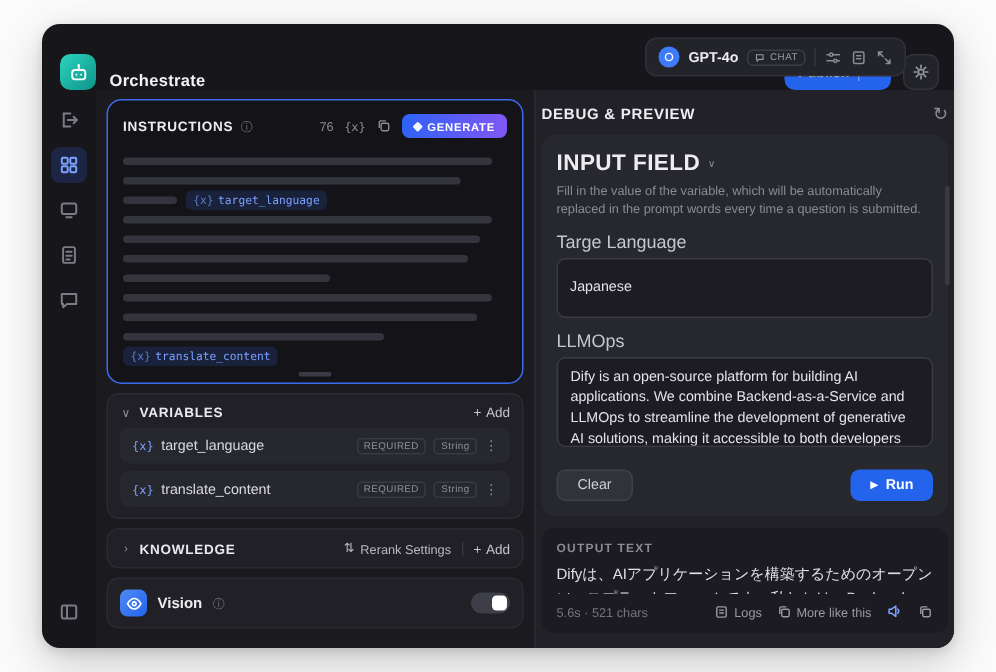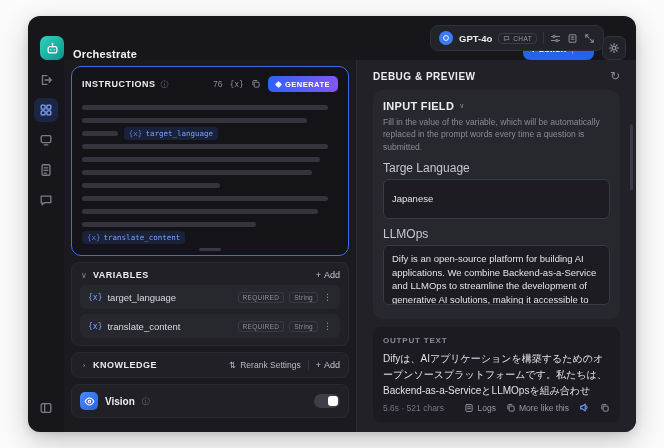--- a/index.html
+++ b/index.html
@@ -43,21 +43,21 @@
     display:flex; align-items:center; justify-content:center; color:#9a9aa4; }
 
   
   .content { flex:1; display:flex; min-height:0; }
   .rail { width:36px; flex:0 0 auto; display:flex; flex-direction:column; align-items:center; gap:6px; padding:8px 0 12px; }
   .rail-btn { width:24px; height:24px; border-radius:6px; display:flex; align-items:center; justify-content:center; color:#7c7c86; }
   .rail-btn.active { background:rgba(56,104,255,.18); color:#7ea2ff; }
   .rail-bottom { margin-top:auto; }
 
   .left-panel { width:292px; flex:0 0 auto; background:#1a1a1f; padding:6px 7px; display:flex; flex-direction:column; gap:6px; overflow:hidden; }
-  .right-panel { flex:1; background:#212127; border-left:1px solid #2b2b32; padding:10px 16px; display:flex; flex-direction:column; min-width:0; position:relative; overflow:hidden; }
+  .right-panel { flex:1; background:#212127; border-left:1px solid #2b2b32; padding:10px 4px; display:flex; flex-direction:column; min-width:0; position:relative; overflow:hidden; }
 
   
   .instructions { height:190px; flex:0 0 auto; background:#141418; border:1.5px solid #3e6af0; border-radius:10px;
     padding:9px 10px 25px; position:relative; }
   .ins-head { display:flex; align-items:center; gap:5px; }
   .ins-title { font-size:9px; font-weight:700; color:#ececf1; letter-spacing:.5px; }
   .info-ic { font-size:8px; color:#6f6f79; }
   .ins-right { margin-left:auto; display:flex; align-items:center; gap:7px; }
   .char-count { font-size:8.5px; color:#8b8b95; }
   .braces-lbl { font-size:8px; color:#8b8b95; font-family:"DejaVu Sans Mono",monospace; }
@@ -95,21 +95,21 @@
   .toggle { margin-left:auto; width:26px; height:14px; border-radius:8px; background:#3e3e48; position:relative; }
   .knob { position:absolute; right:2px; top:2px; width:10px; height:10px; border-radius:3px; background:#fff; }
 
   
   .dbg-head { display:flex; align-items:center; justify-content:space-between; margin-bottom:8px; flex:0 0 auto; }
   .dbg-title { font-size:10px; font-weight:700; color:#ececf1; letter-spacing:.5px; }
   .refresh-ic { color:#8b8b95; font-size:12px; line-height:1; }
 
   .ipf-card { background:#27272e; border-radius:10px; padding:10px; flex:0 0 auto; }
   .ipf-head { display:flex; align-items:center; gap:5px; }
-  .ipf-title { font-size:11px; font-weight:700; color:#ececf1; letter-spacing:.3px; }
+  .ipf-title { font-size:15px; font-weight:700; color:#ececf1; letter-spacing:.3px; }
   .ipf-caret { color:#8b8b95; font-size:7px; }
   .ipf-desc { font-size:8.5px; color:#8b8b95; line-height:1.45; margin-top:4px; }
   .fld-label { font-size:12px; color:#c6c6cf; margin:8px 0 4px; }
   .fld-input { width:100%; height:40px; background:#1c1c22; border:1px solid #3a3a43; border-radius:6px;
     color:#e3e3e9; font-size:9.5px; padding:0 8px; font-family:inherit; }
   textarea.fld-input { height:60px; padding:6px 8px; resize:none; line-height:1.45; }
   .btn-row { display:flex; justify-content:space-between; margin-top:10px; }
   .clear-btn { background:#32323a; color:#d0d0d8; border:1px solid #41414a; border-radius:6px; font-size:9.5px; padding:4px 13px; }
   .run-btn { background:#2463eb; color:#fff; border-radius:6px; font-size:9.5px; font-weight:700; padding:4px 13px; display:flex; align-items:center; gap:5px; }
   .run-play { font-size:7px; line-height:1; }
@@ -380,20 +380,29 @@
           <span class="ipf-caret">∨</span>
         </div>
         <div class="ipf-desc">Fill in the value of the variable, which will be automatically replaced in the prompt words every time a question is submitted.</div>
 
         <div class="fld-label">Targe Language</div>
         <input class="fld-input" type="text" value="Japanese" style="">
 
         <div class="fld-label">LLMOps</div>
         <textarea class="fld-input" style="">Dify is an open-source platform for building AI applications. We combine Backend-as-a-Service and LLMOps to streamline the development of generative AI solutions, making it accessible to both developers and non-technical innovators.</textarea>
 
+        <div class="btn-row">
+          <button class="clear-btn">
+            <span>Clear</span>
+          </button>
+          <button class="run-btn">
+            <span class="run-play">▶</span>
+            <span>Run</span>
+          </button>
+        </div>
       </div>
 
 
       <div class="output-card">
         <div class="out-title">OUTPUT TEXT</div>
         <div class="out-text">Difyは、AIアプリケーションを構築するためのオープンソースプラットフォームです。私たちは、Backend-as-a-ServiceとLLMOpsを組み合わせて、生成AIソリューションの開発を合理化し、開発者だけでなく非技術的なイノベーターにもアクセス可能にしています。</div>
         <div class="out-foot">
           <span class="out-meta">5.6s · 521 chars</span>
           <span class="foot-item">
             <svg width="10" height="10" viewBox="0 0 16 16" fill="none" stroke="currentColor" stroke-width="1.5" stroke-linecap="round">

